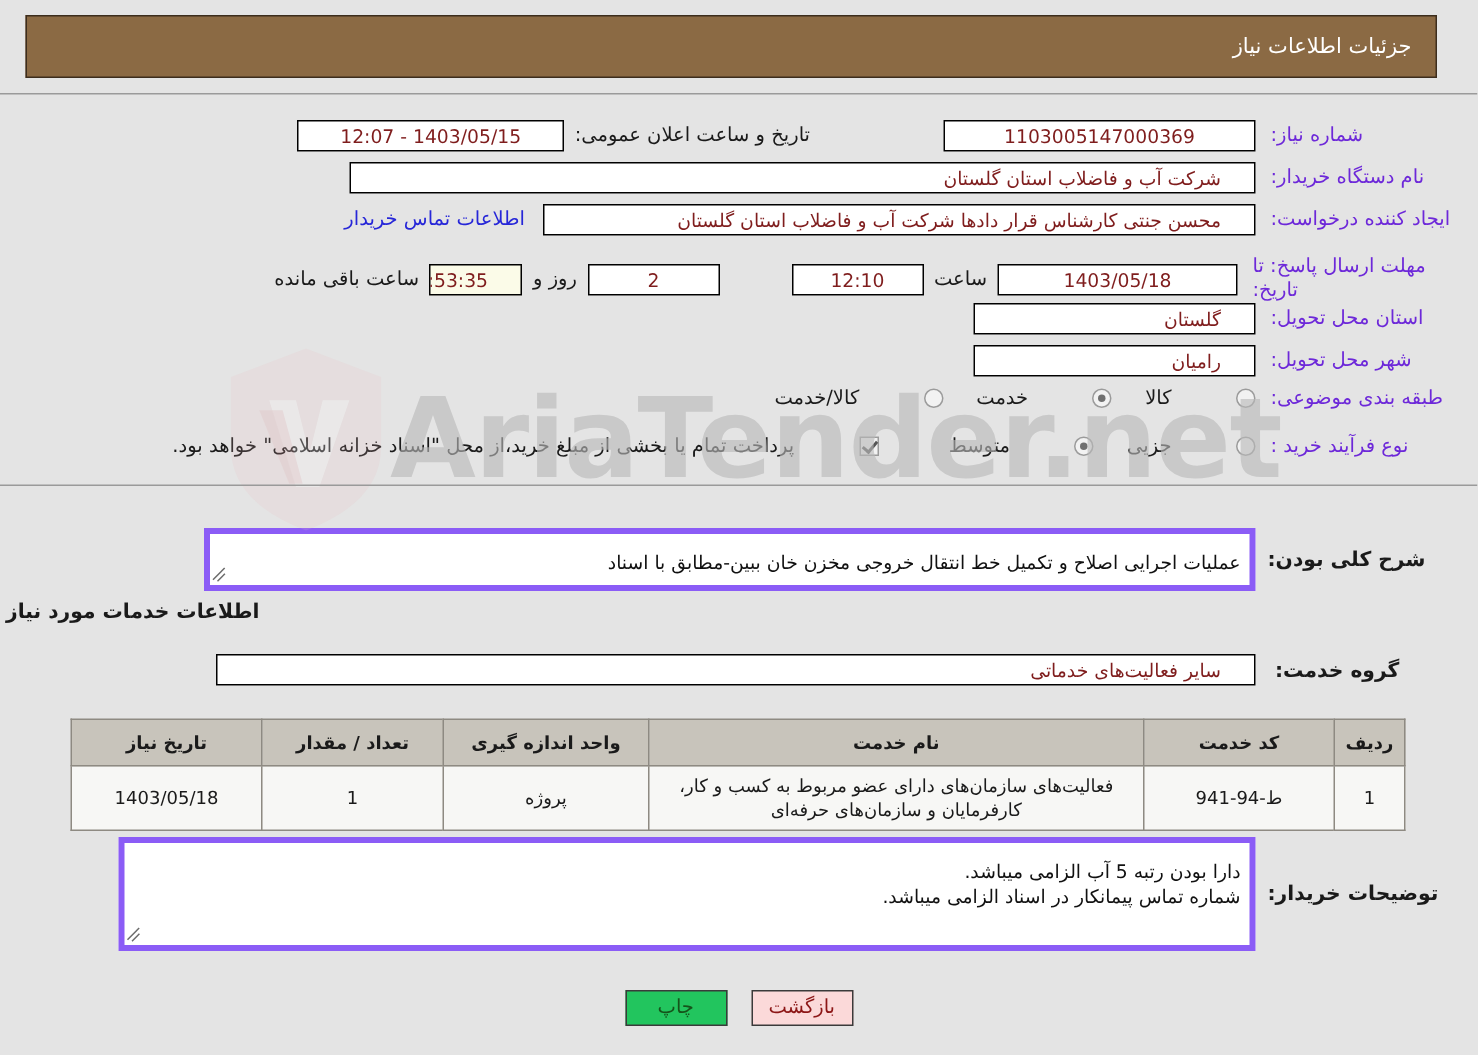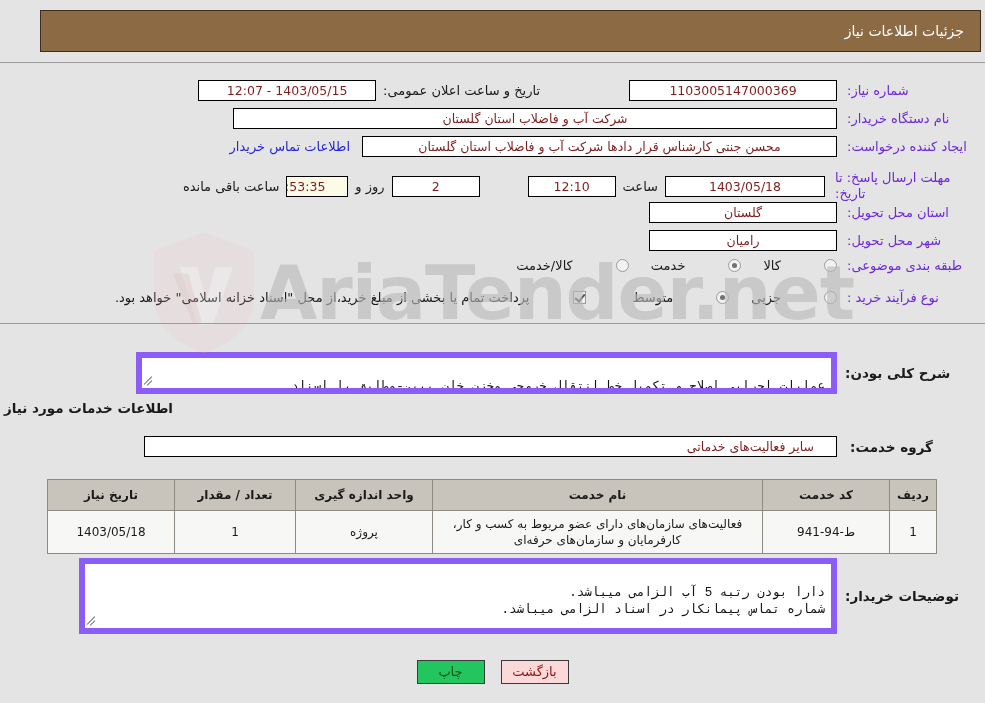--- a/index.html
+++ b/index.html
@@ -47,21 +47,21 @@
     color: #b9b9b9;
     opacity: .62;
     letter-spacing: -1px;
     margin-right: 6px;
     white-space: nowrap;
   }
 
   
   .header-bar {
     position: absolute;
-    left: 40px;
+    left: 17px;
     top: 10px;
     width: 941px;
     height: 42px;
     background: #8b6a44;
     border: 1px solid #3c2d1d;
     box-sizing: border-box;
     display: flex;
     align-items: center;
     justify-content: flex-start;
     padding-right: 16px;
@@ -115,21 +115,21 @@
     height: 21px;
     line-height: 19px;
     font-size: 12.5px;
     color: #7f1d1d;
     padding: 0 22px;
     text-align: center;
     white-space: nowrap;
     overflow: hidden;
     font-family: "DejaVu Sans", "Liberation Sans", sans-serif;
   }
-  .fld.rtl-text { direction: rtl; }
+  .fld.rtl-text { text-align: right; direction: rtl; }
   .fld.yellowish { background: #fbfbe8; }
 
   .inline-lbl {
     font-size: 13px;
     color: #1a1a1a;
     padding: 0 7px;
     white-space: nowrap;
   }
 
   .link-blue {
@@ -187,31 +187,30 @@
     content: "";
     position: absolute;
     left: 3px; top: 0px;
     width: 4px; height: 8px;
     border: solid #555;
     border-width: 0 2px 2px 0;
     transform: rotate(40deg);
   }
   .textarea-box {
     background: #ffffff;
-    border: 6px solid #8b5cf6;
+    border: 4px solid #8b5cf6;
     box-sizing: border-box;
     font-size: 12.5px;
     color: #111;
-    padding: 21px 6px 0 6px;
+    padding: 10px 6px 0 6px;
     direction: rtl;
     text-align: right;
     line-height: 17px;
     position: relative;
     overflow: hidden;
-    font-family: Liberation Mono, monospace;
   }
   .resize-grip {
     position: absolute;
     left: 2px;
     bottom: 1px;
     width: 12px;
     height: 12px;
     pointer-events: none;
   }
   .resize-grip::before,

